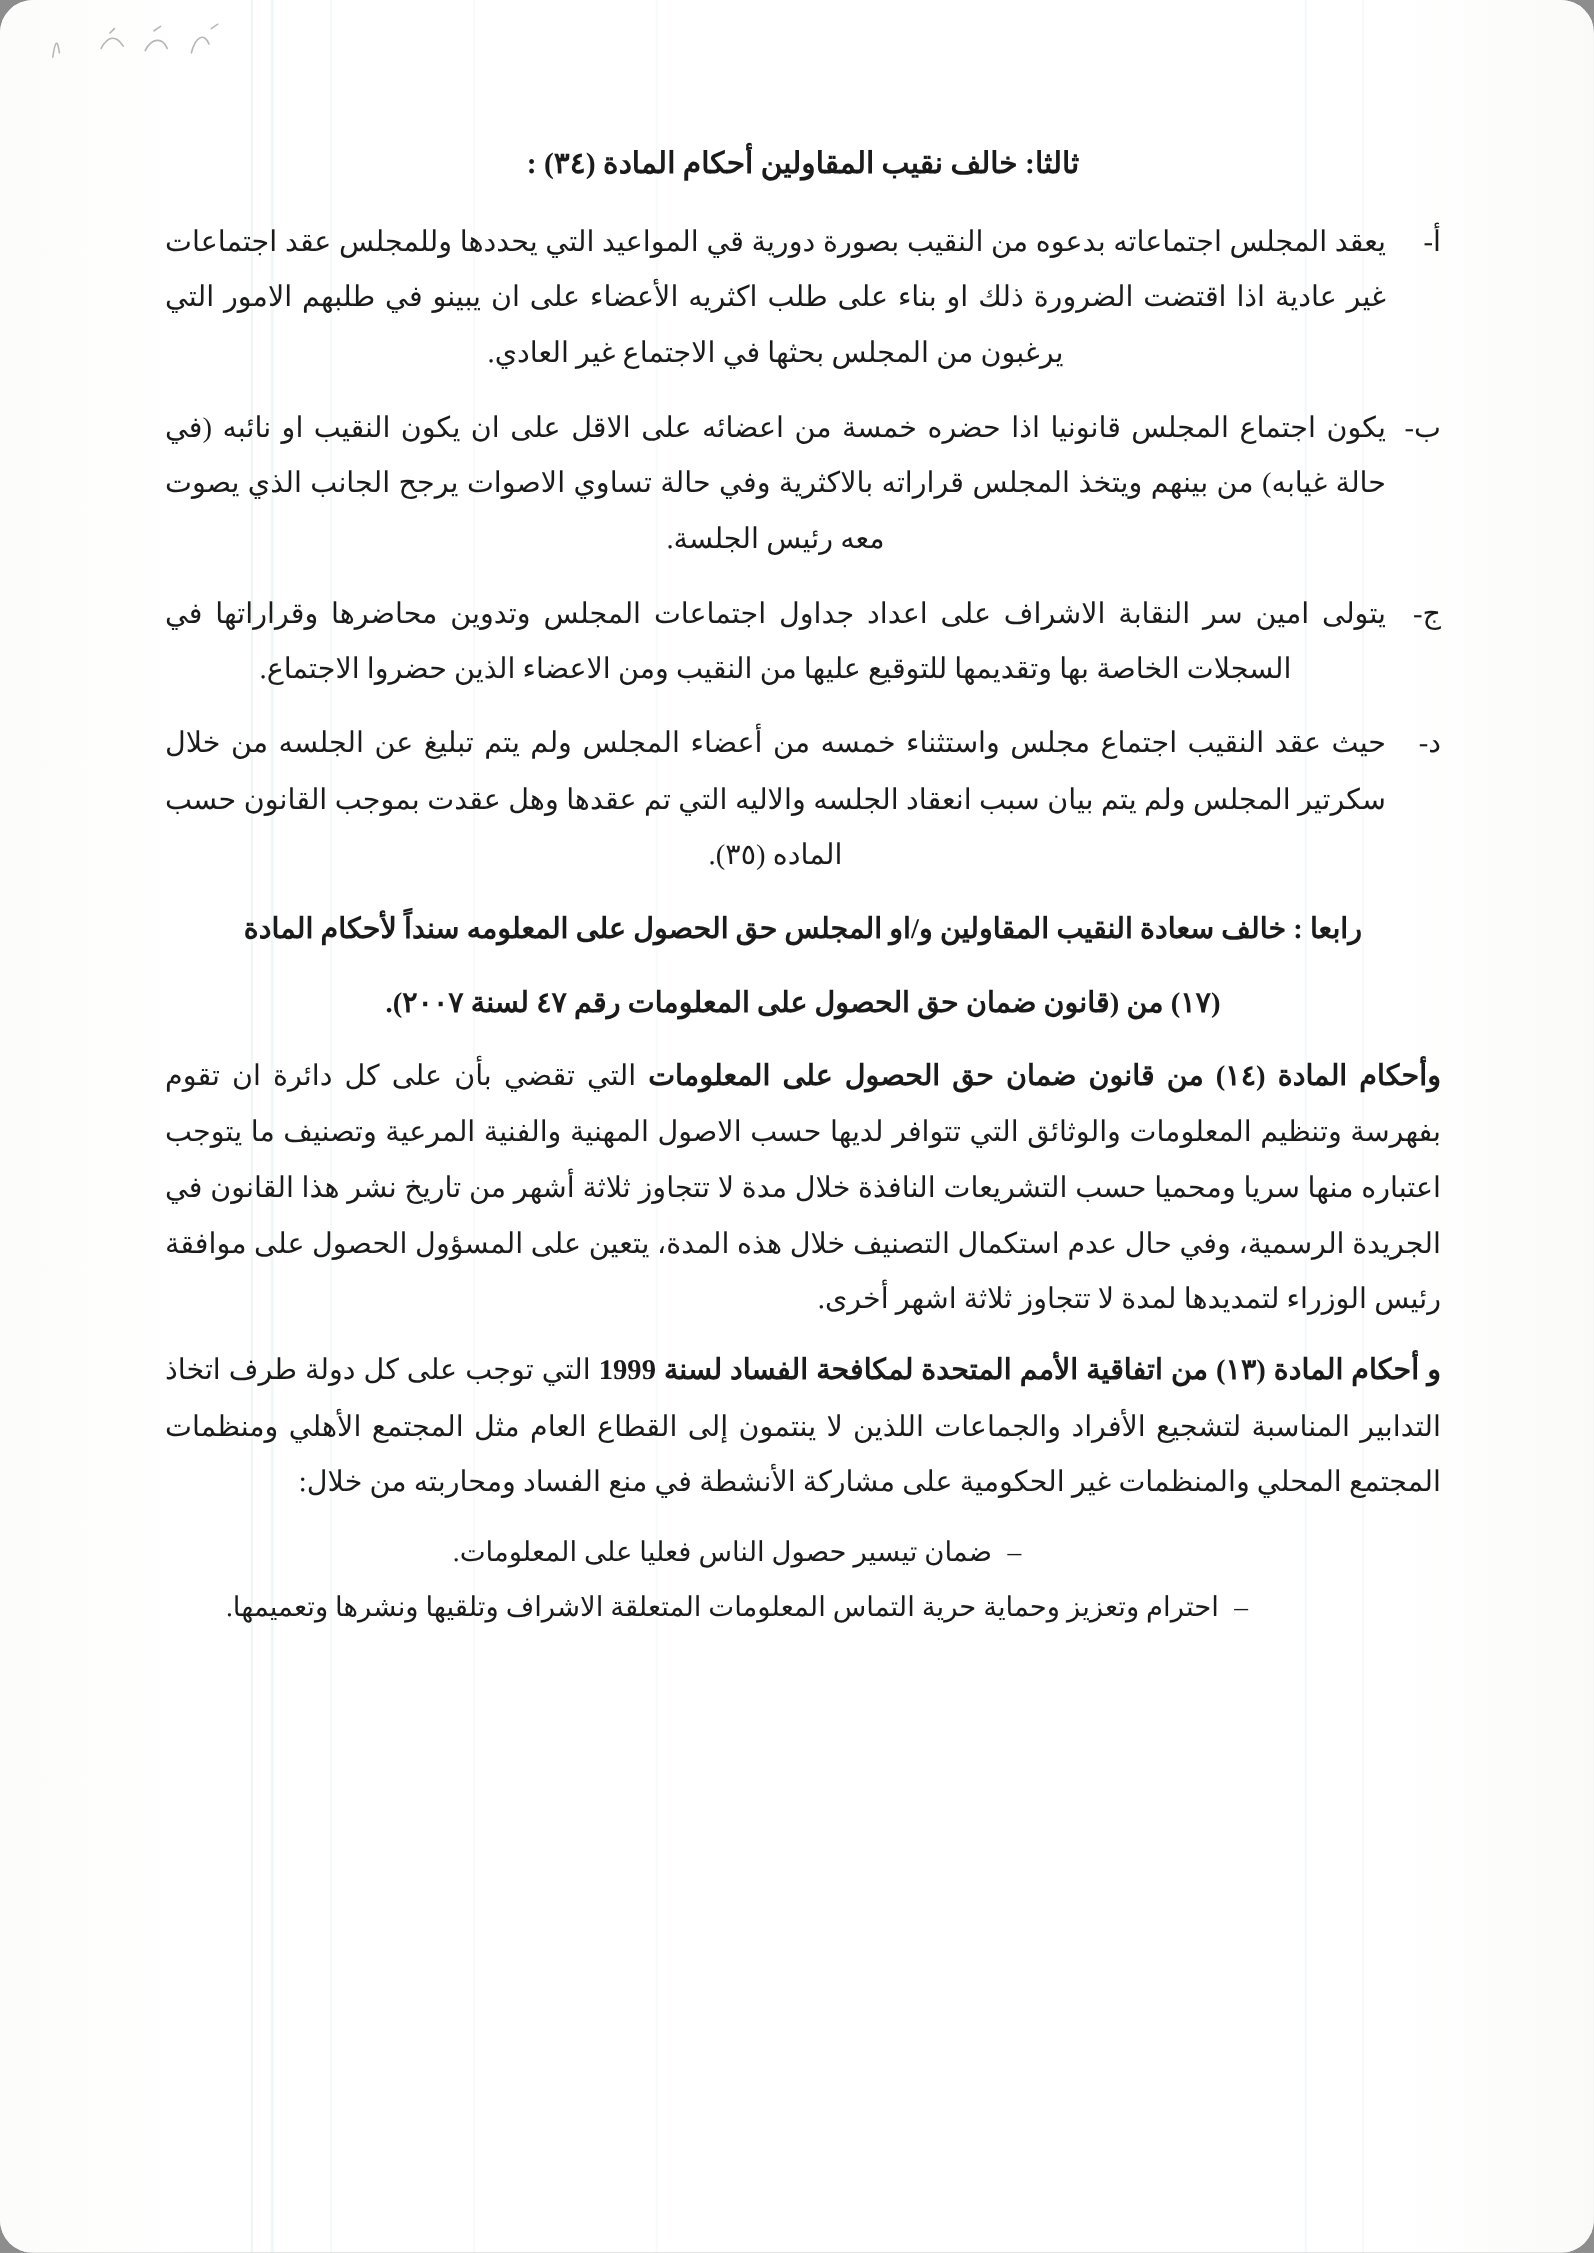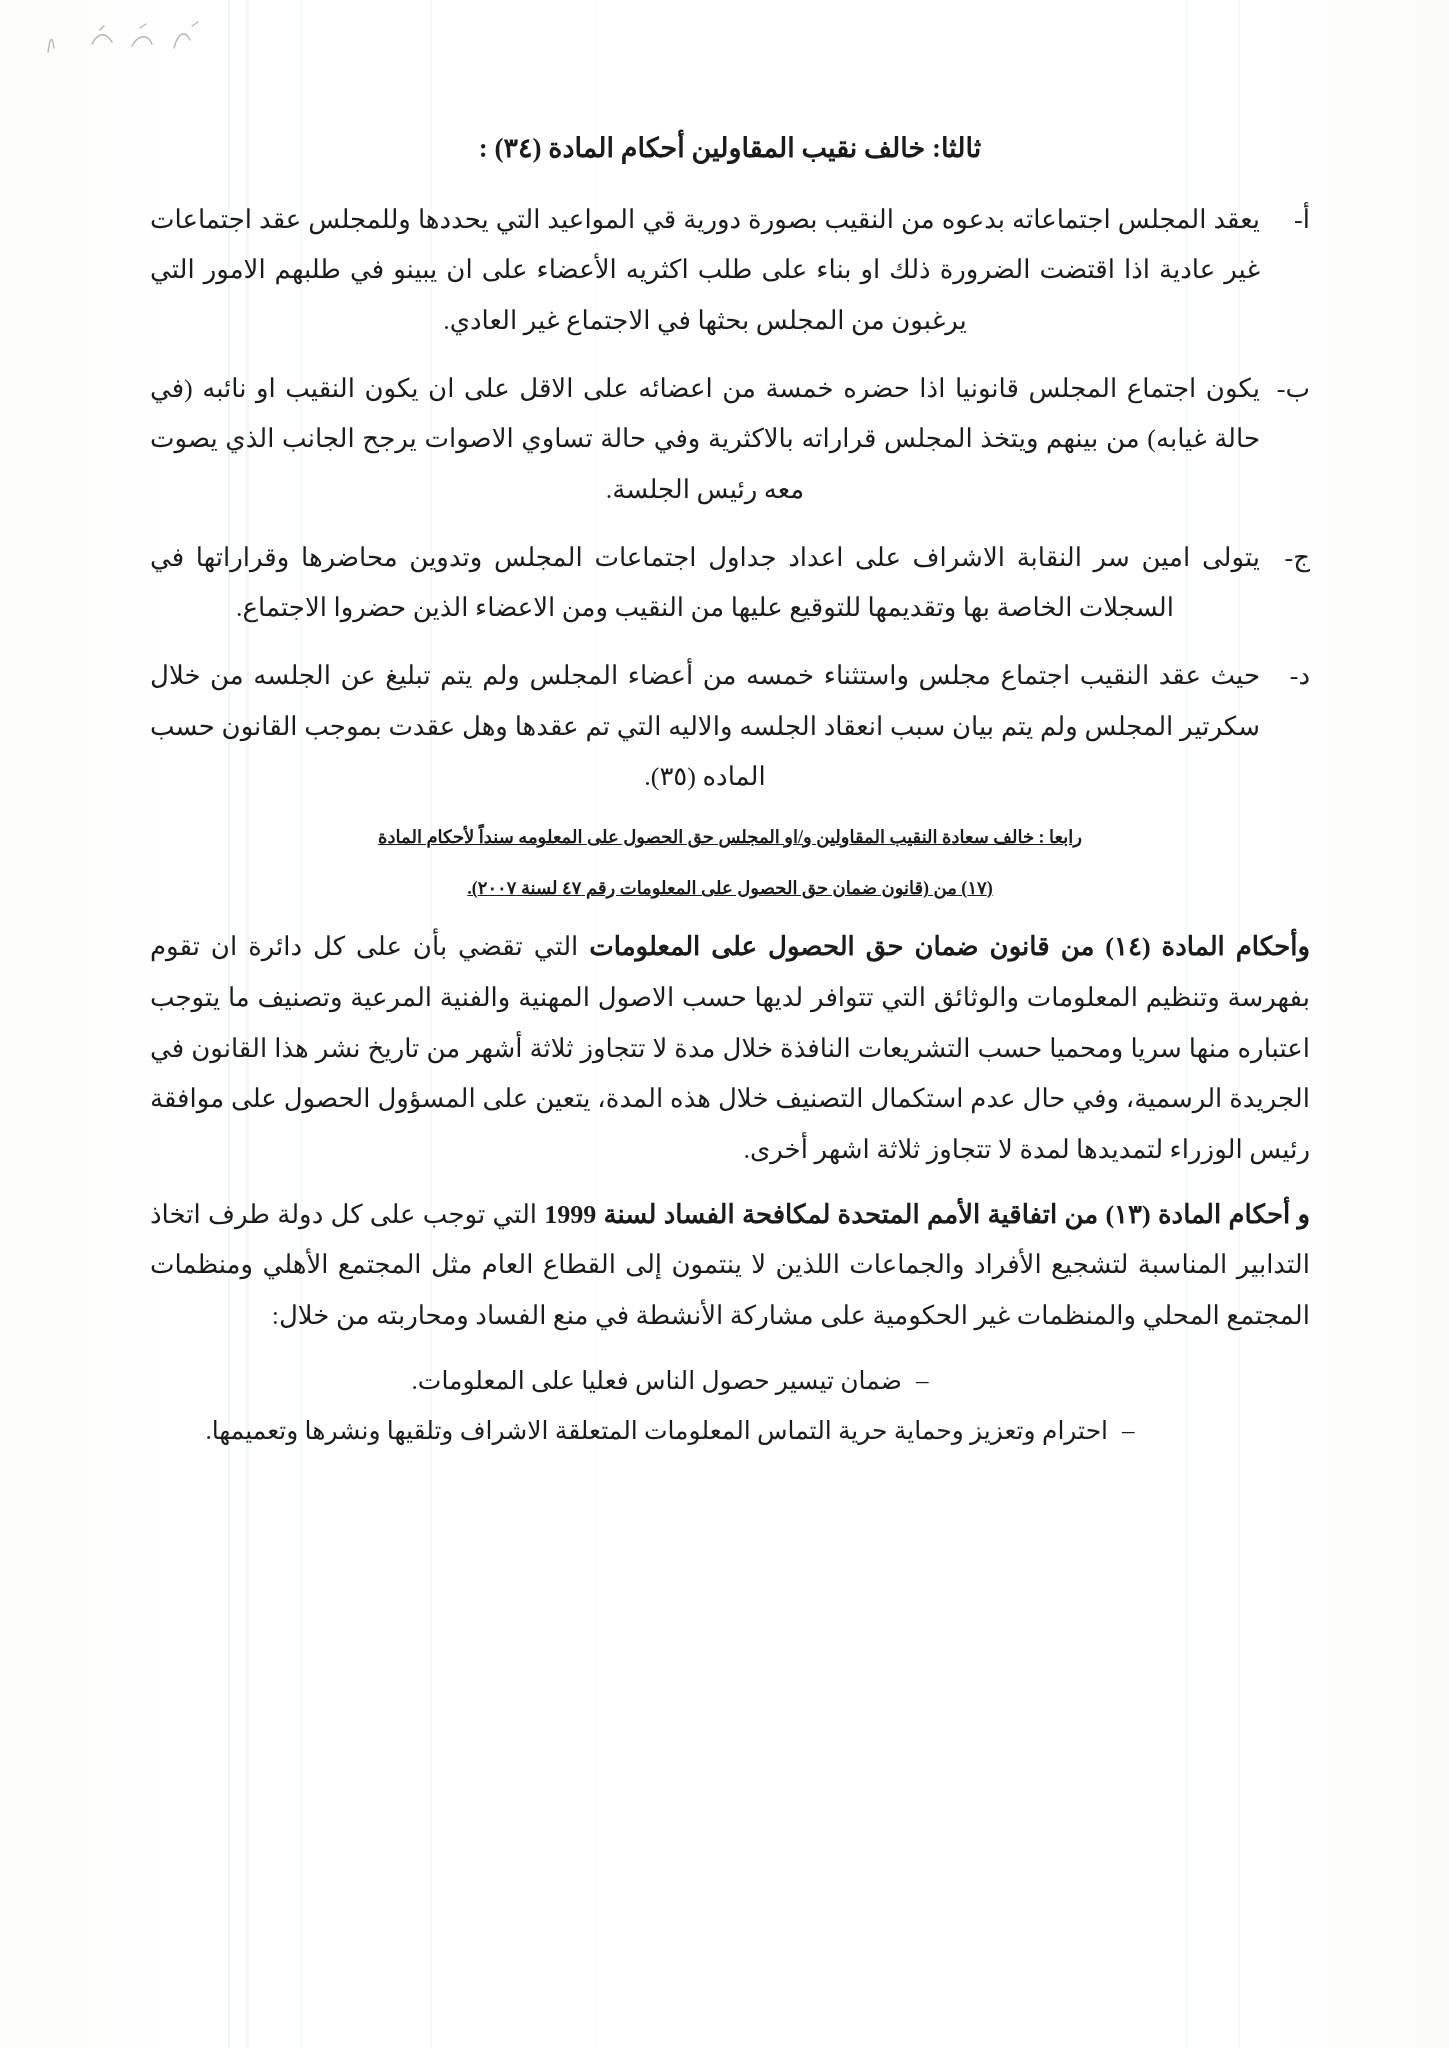--- a/index.html
+++ b/index.html
@@ -9,20 +9,21 @@
   }
   .page {
     position: relative;
     width: 1449px;
     height: 2048px;
     margin: 0 auto;
     background: #ffffff;
     overflow: hidden;
     font-family: "Liberation Serif", "DejaVu Serif", serif;
     color: #1b1b1b;
+    border-radius: 30px;
   }
 
   
   .scan-streak {
     position: absolute;
     top: 0;
     bottom: 0;
     width: 2px;
     pointer-events: none;
   }
@@ -86,26 +87,25 @@
   .item-body {
     flex: 1 1 auto;
     font-size: 26px;
     line-height: 1.95;
     text-align: justify;
     text-align-last: center;
     text-justify: inter-word;
   }
 
   .para {
-    font-size: 18px;
+    font-size: 26px;
     line-height: 1.95;
     text-align: justify;
     text-align-last: center;
     margin-bottom: 16px;
-    text-decoration: underline;
   }
   .para.bold {
     font-weight: bold;
   }
 
   .para-flow {
     font-size: 26px;
     line-height: 1.95;
     text-align: justify;
     text-align-last: right;

